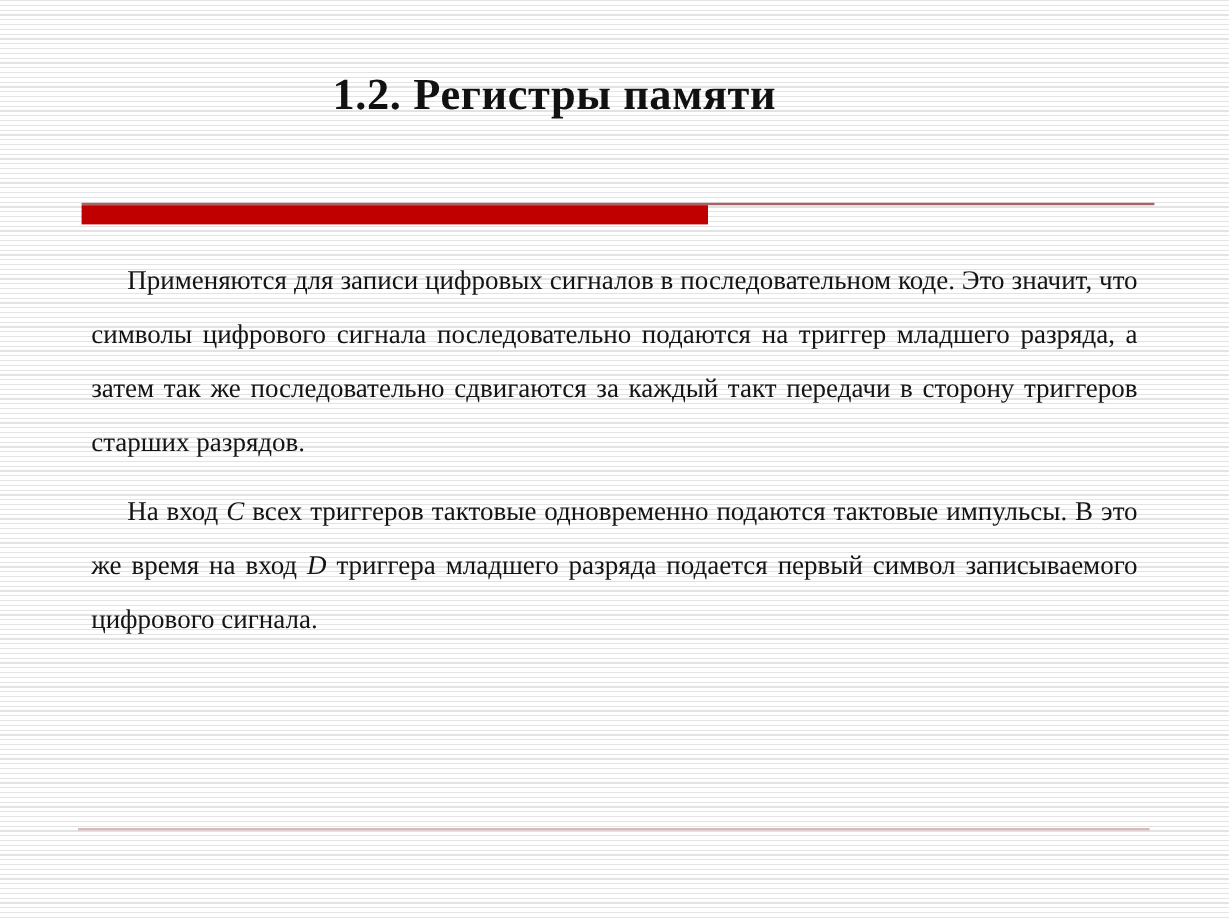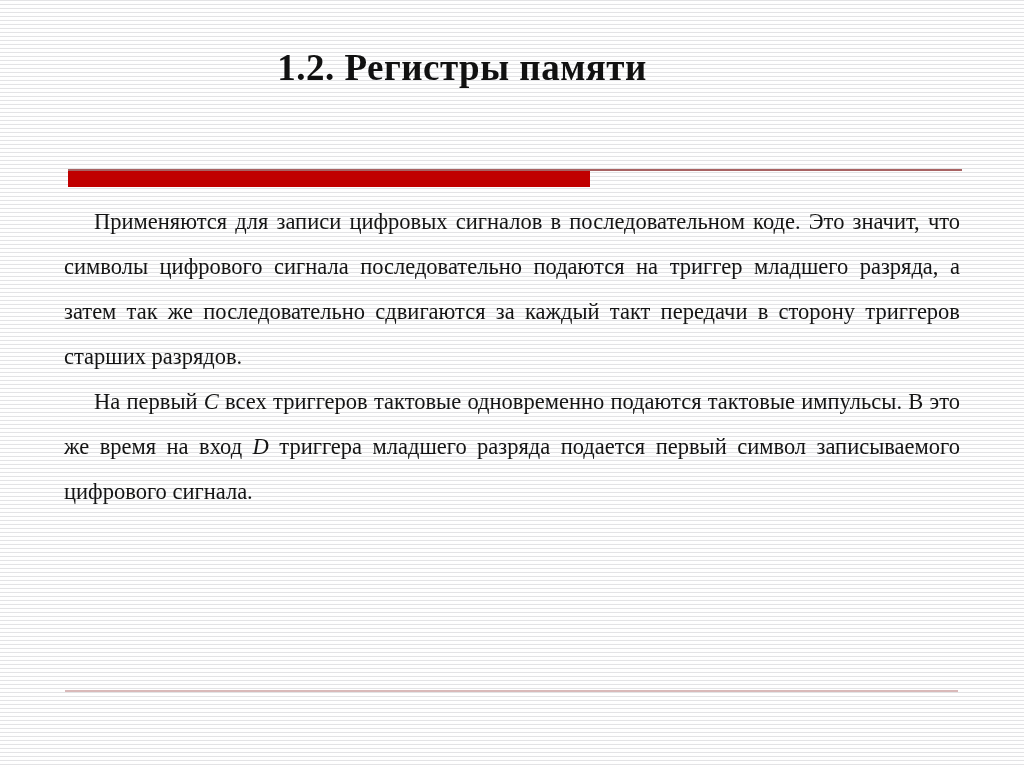--- a/index.html
+++ b/index.html
@@ -16,21 +16,21 @@
     background-color: #ffffff;
     
     background-image: repeating-linear-gradient(
       to bottom,
       #e3e3e5 0px, #e3e3e5 1px,
       #ffffff 1px, #fefefe 4px
     );
   }
   .title {
     position: absolute;
-    top: 48px;
+    top: 60px;
     left: 0;
     width: 924px;
     margin: 0;
     text-align: center;
     font-size: 37px;
     font-weight: bold;
     line-height: 1.1;
     color: #111111;
     letter-spacing: 0.5px;
   }
@@ -62,37 +62,37 @@
     position: absolute;
     left: 64px;
     top: 199px;
     width: 896px;
     font-size: 22.5px;
     line-height: 45px;
     color: #141414;
     text-align: justify;
   }
   .body-text p {
-    margin: 0;
+    margin: 12px;
     text-indent: 30px;
     hyphens: none;
   }
   .body-text i { font-style: italic; }
 </style>
 </head>
 <body>
 
 <div class="slide">
 
   <h1 class="title">1.2. Регистры памяти</h1>
 
   <div class="rule-top" style="background-color: rgb(168, 99, 99);"></div>
 
   <div class="rule-thick" style="background-color: rgb(192, 0, 0);"></div>
 
   <div class="body-text">
     <p><span>Применяются для записи цифровых сигналов в последовательном коде. Это значит, что символы цифрового сигнала последовательно подаются на триггер младшего разряда, а затем так же последовательно сдвигаются за каждый такт передачи в сторону триггеров старших разрядов.</span></p>
-    <p><span>На первый </span><i>C</i><span> всех триггеров тактовые одновременно подаются тактовые импульсы. В это же время на вход </span><i>D</i><span> триггера младшего разряда подается первый символ записываемого цифрового сигнала.</span></p>
+    <p><span>На вход </span><i>C</i><span> всех триггеров тактовые одновременно подаются тактовые импульсы. В это же время на вход </span><i>D</i><span> триггера младшего разряда подается первый символ записываемого цифрового сигнала.</span></p>
   </div>
 
   <div class="rule-bottom" style="background-color: rgb(217, 185, 185);"></div>
 
 </div>
 
 </body></html>

